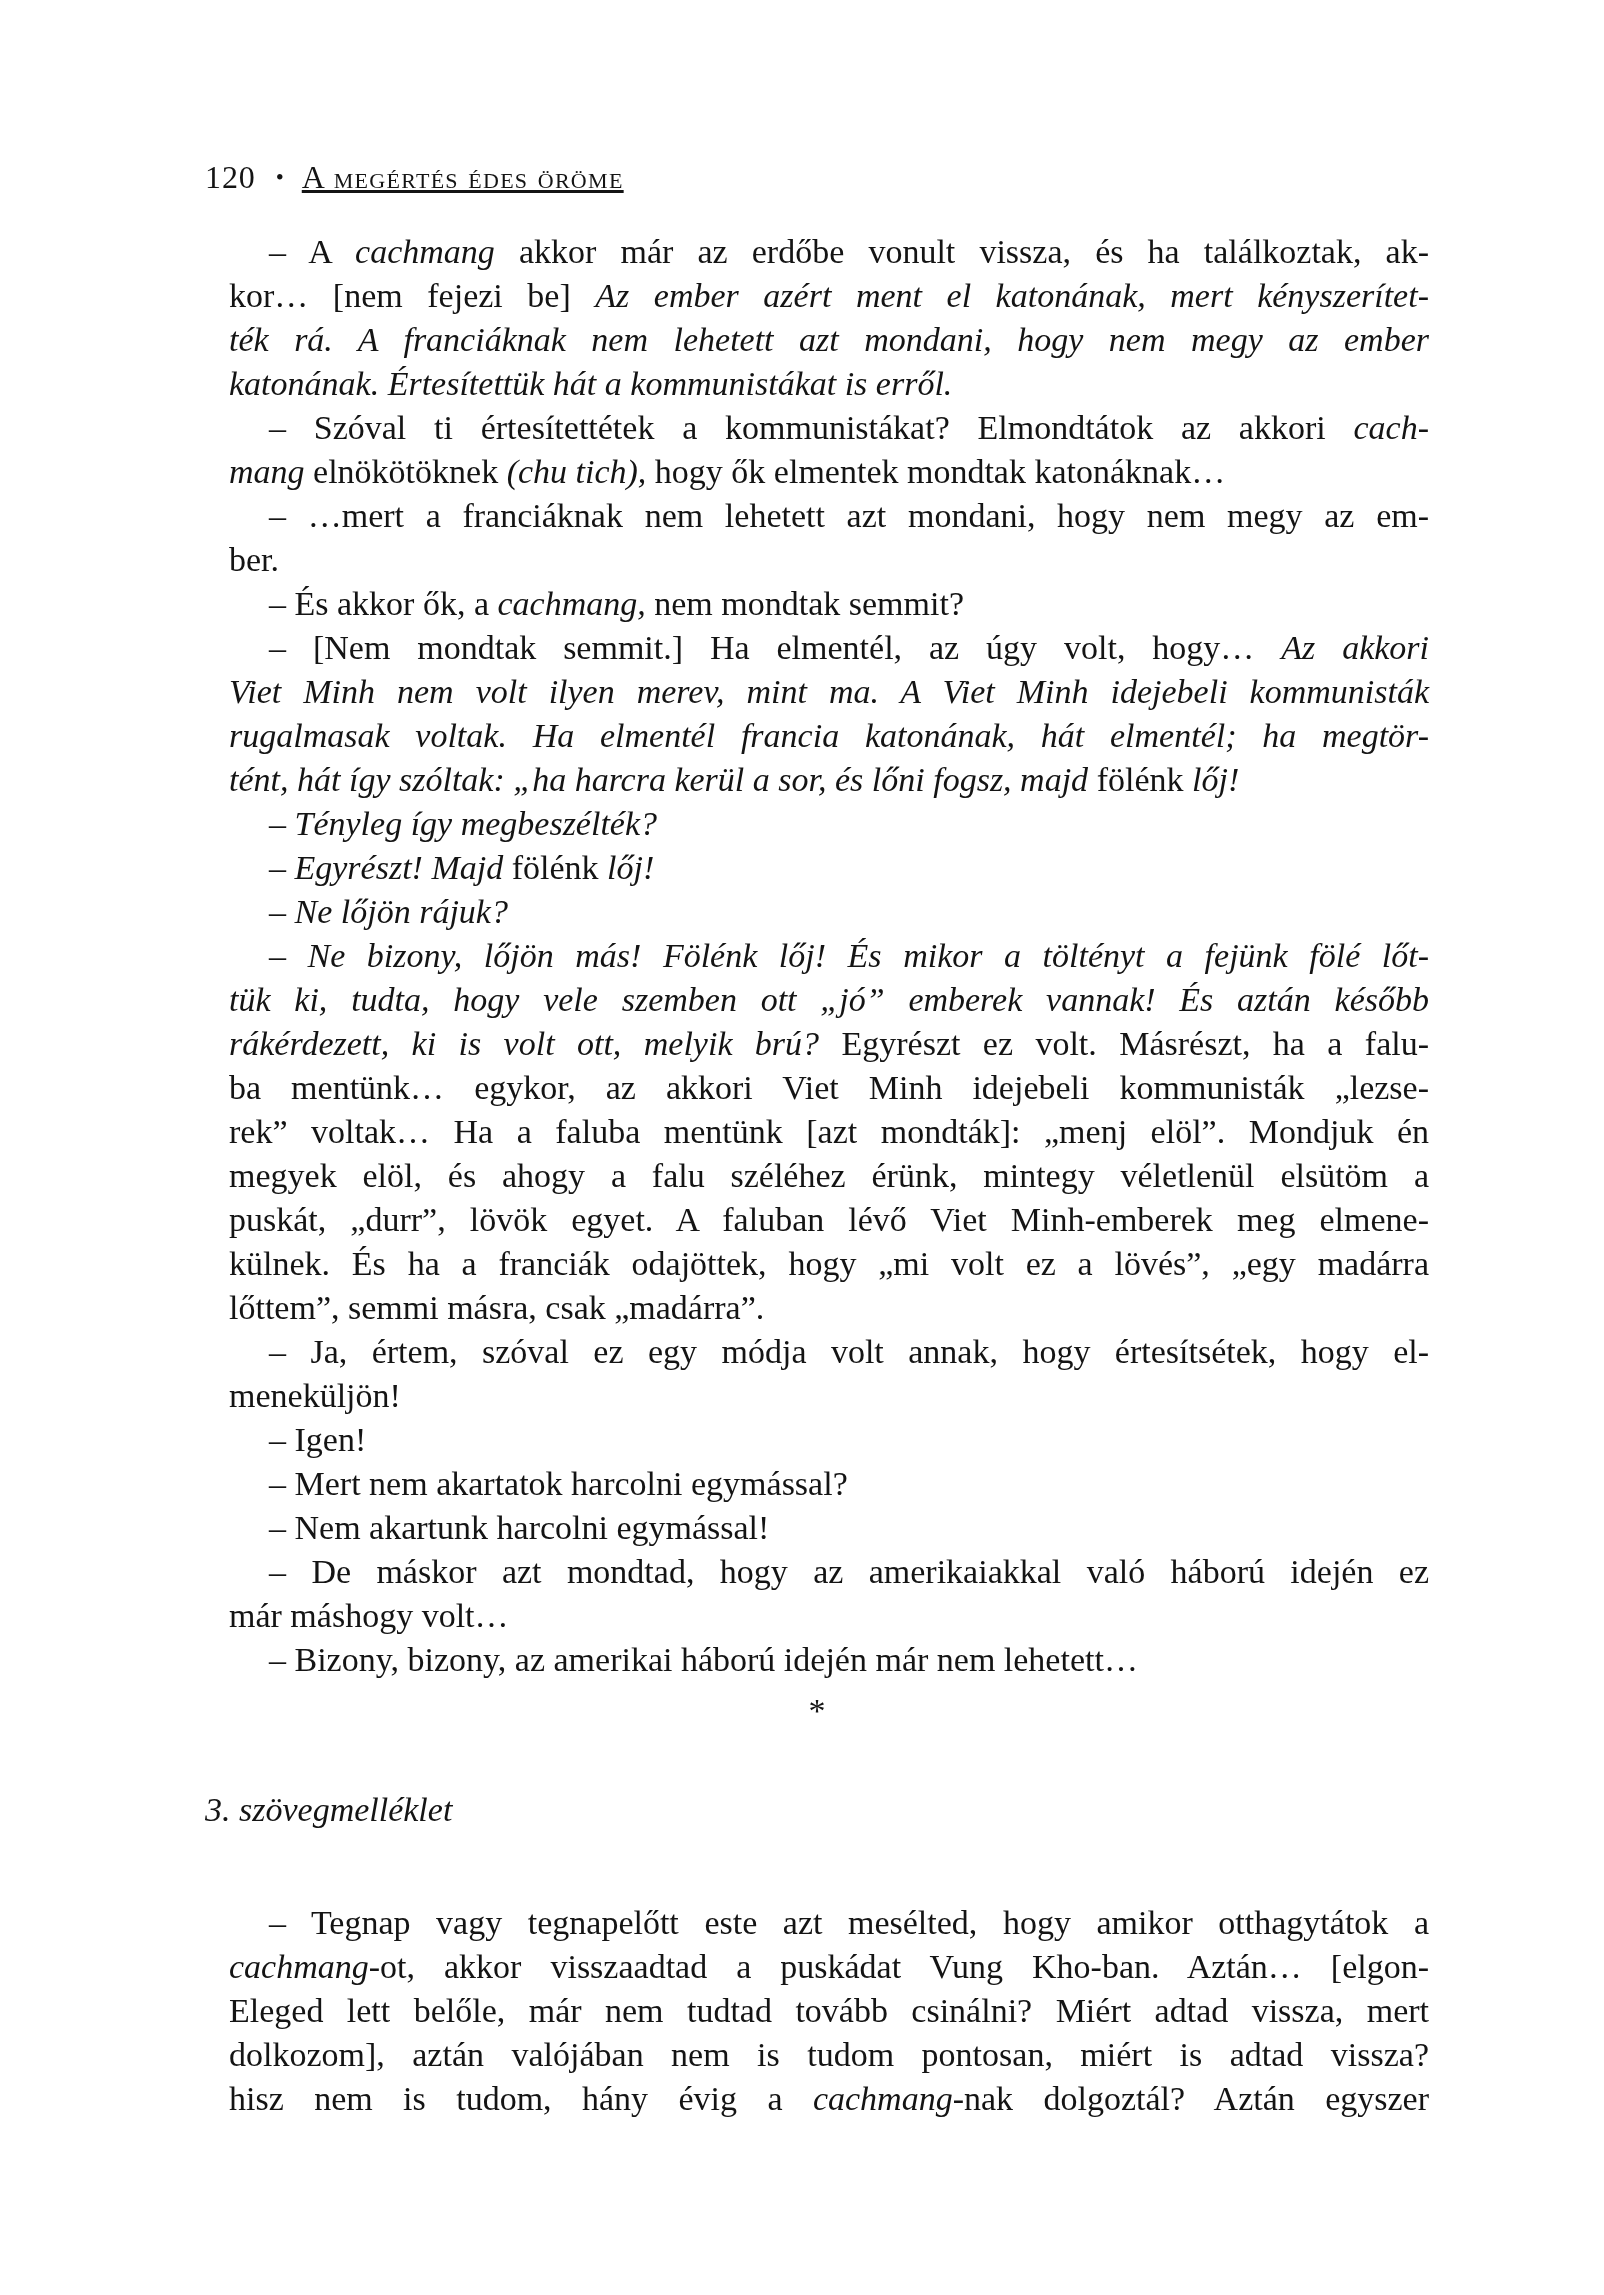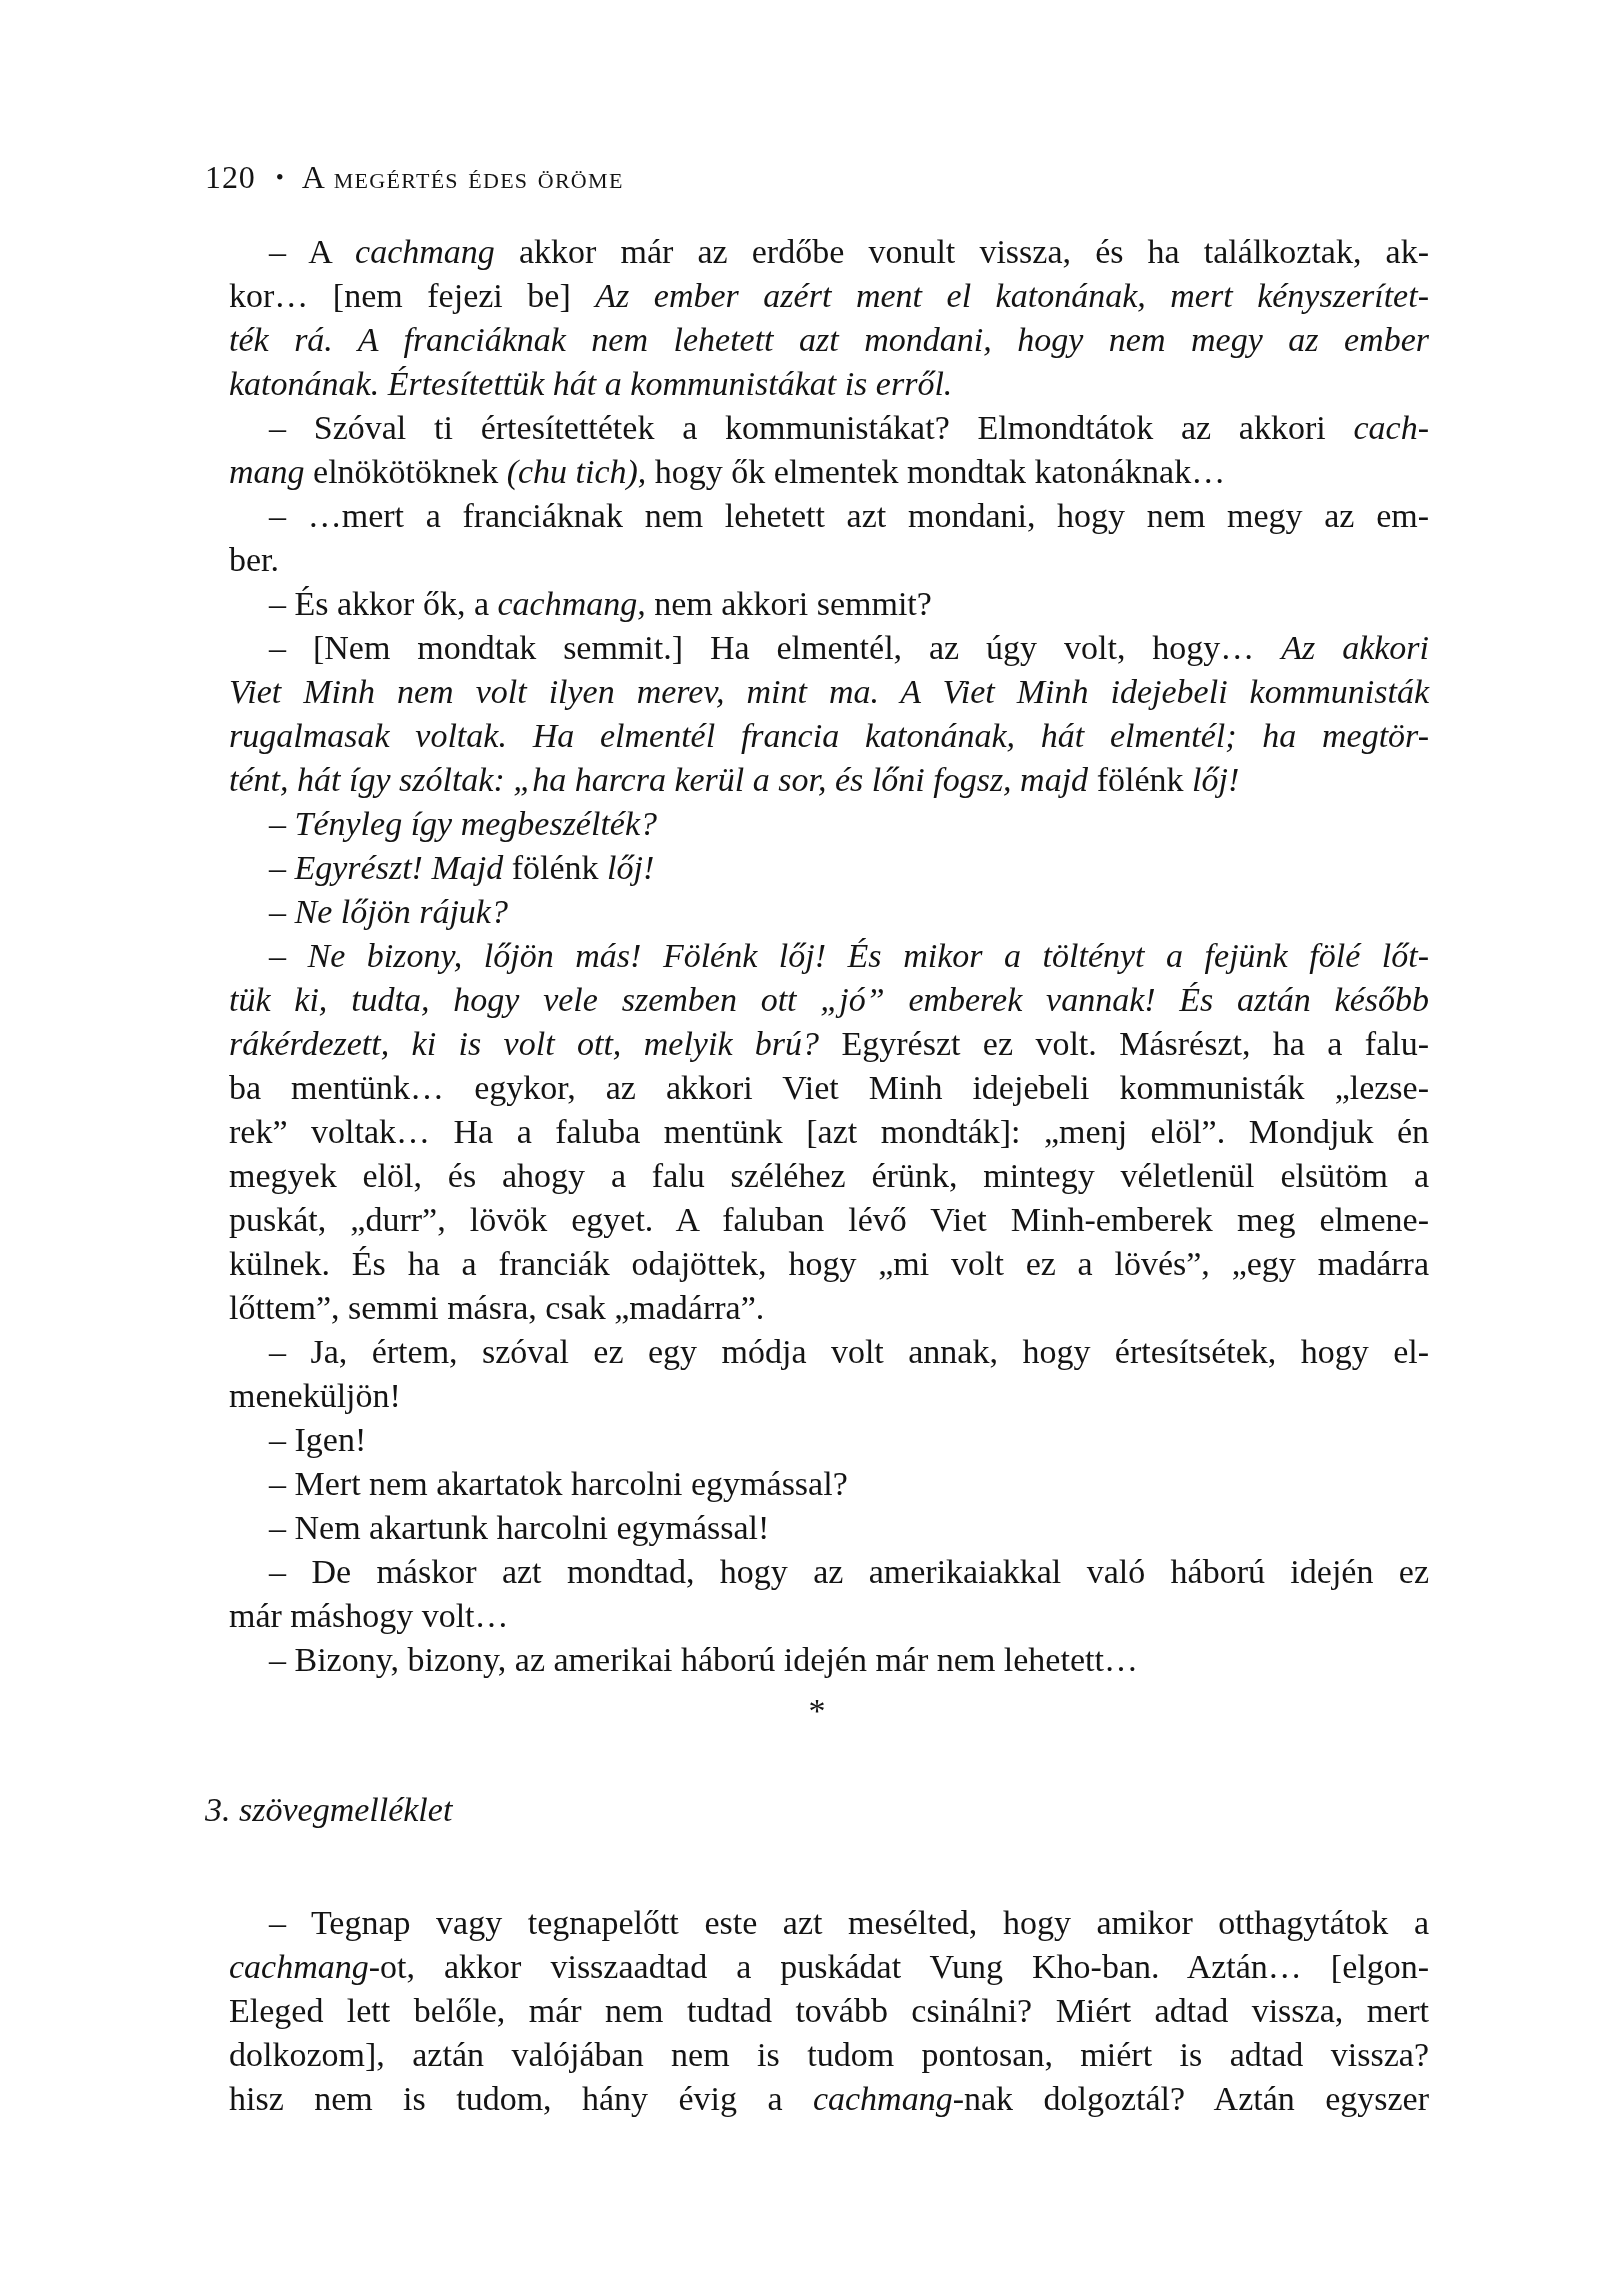--- a/index.html
+++ b/index.html
@@ -20,20 +20,21 @@
     white-space: nowrap;
   }
   .running-header .num { letter-spacing: 0.9px; }
   .running-header .bullet {
     font-size: 23px; margin: 0 18px 0 20px;
     position: relative; top: -2.6px;
   }
   .running-header .title {
     font-variant: small-caps;
     letter-spacing: 1.3px;
+    text-decoration: underline;
   }
 
   .content {
     position: absolute; left: 205px; top: 230px; width: 1224px;
     font-size: 34px; line-height: 44px;
   }
   .paragraph { margin: 0; }
   .line { text-align: justify; text-align-last: justify; margin-left: 24px; }
   .line.last { text-align-last: left; }
   .line.indent { text-indent: 40px; }
@@ -70,21 +71,21 @@
       </div>
       <div class="paragraph">
         <div class="line indent"><span class="rm">– Szóval ti értesítettétek a kommunistákat? Elmondtátok az akkori </span><span class="it">cach-</span></div>
         <div class="line last"><span class="it">mang</span><span class="rm"> elnökötöknek </span><span class="it">(chu tich),</span><span class="rm"> hogy ők elmentek mondtak katonáknak…</span></div>
       </div>
       <div class="paragraph">
         <div class="line indent"><span class="rm">– …mert a franciáknak nem lehetett azt mondani, hogy nem megy az em-</span></div>
         <div class="line last"><span class="rm">ber.</span></div>
       </div>
       <div class="paragraph">
-        <div class="line indent last"><span class="rm">– És akkor ők, a </span><span class="it">cachmang,</span><span class="rm"> nem akkori semmit?</span></div>
+        <div class="line indent last"><span class="rm">– És akkor ők, a </span><span class="it">cachmang,</span><span class="rm"> nem mondtak semmit?</span></div>
       </div>
       <div class="paragraph">
         <div class="line indent"><span class="rm">– [Nem mondtak semmit.] Ha elmentél, az úgy volt, hogy… </span><span class="it">Az akkori</span></div>
         <div class="line"><span class="it">Viet Minh nem volt ilyen merev, mint ma. A Viet Minh idejebeli kommunisták</span></div>
         <div class="line"><span class="it">rugalmasak voltak. Ha elmentél francia katonának, hát elmentél; ha megtör-</span></div>
         <div class="line last"><span class="it">tént, hát így szóltak: „ha harcra kerül a sor, és lőni fogsz, majd </span><span class="rm">fölénk </span><span class="it">lőj!</span></div>
       </div>
       <div class="paragraph">
         <div class="line indent last"><span class="it">– Tényleg így megbeszélték?</span></div>
       </div>

